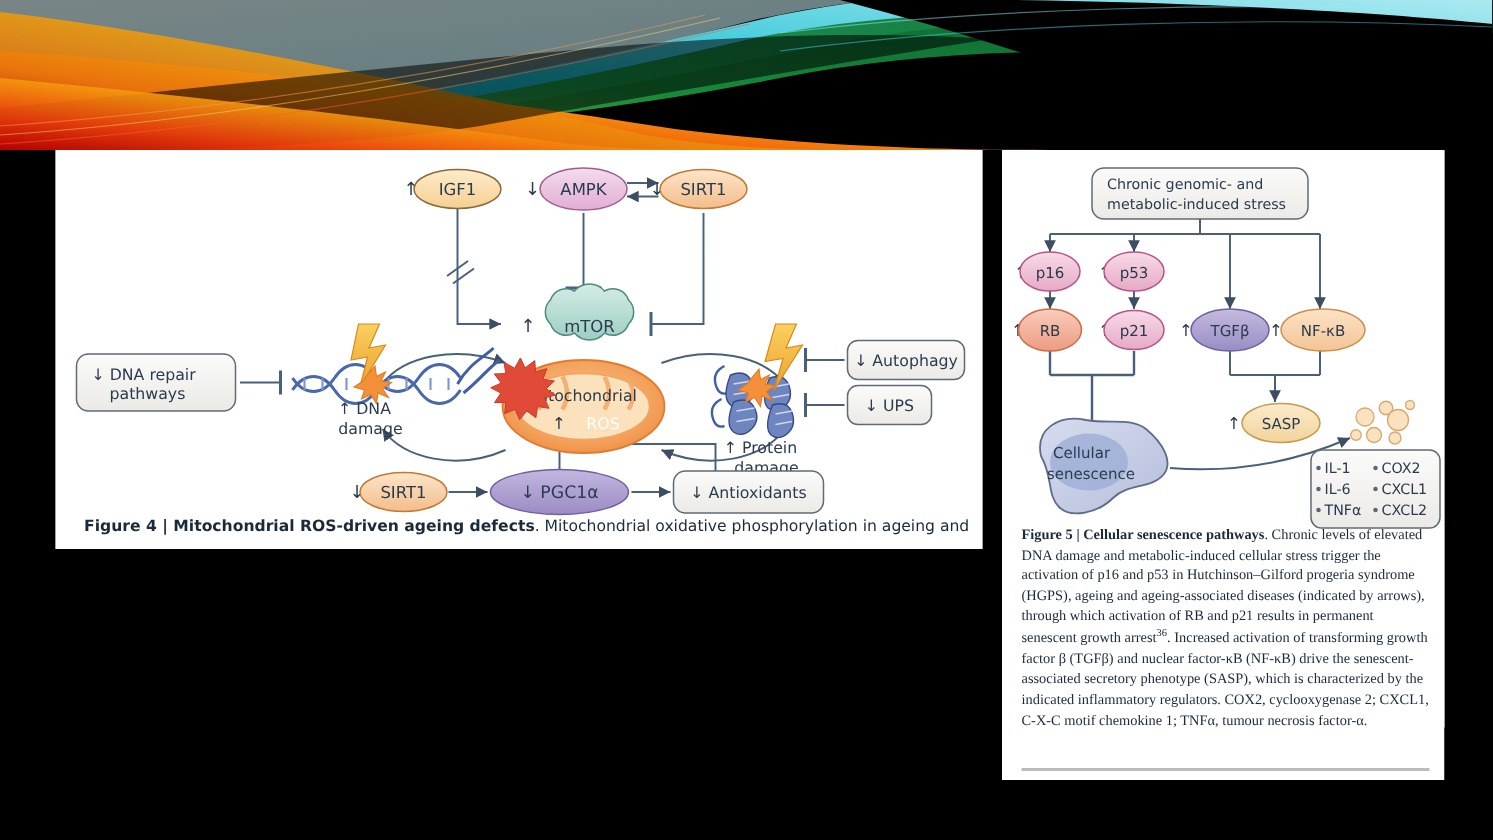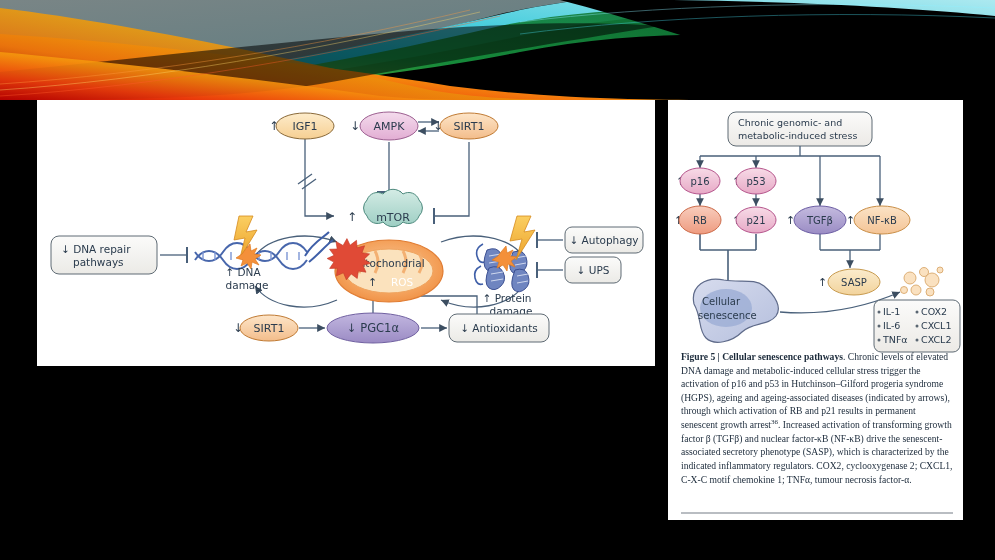--- a/index.html
+++ b/index.html
@@ -425,19 +425,22 @@
             <circle cx="211" cy="226" r="1.5"></circle>
             <circle cx="211" cy="240" r="1.5"></circle>
           <circle cx="249" cy="212" r="1.5"></circle>
             <circle cx="249" cy="226" r="1.5"></circle>
             <circle cx="249" cy="240" r="1.5"></circle>
         </g>
       </g>
     </svg>
   </div>
 
+  <div class="cap" id="cap4">
+    <b>Figure 4 |</b><b> </b><b>Mitochondrial ROS-driven ageing defects</b><span>. Mitochondrial oxidative phosphorylation in ageing and</span>
+  </div>
 
   <div class="cap" id="cap5">
     <b>Figure 5 |</b><b> </b><b>Cellular senescence pathways</b><span>. Chronic levels of elevated DNA damage and metabolic-induced cellular stress trigger the activation of p16 and p53 in Hutchinson–Gilford progeria syndrome (HGPS), ageing and ageing-associated diseases (indicated by arrows), through which activation of RB and p21 results in permanent senescent growth arrest</span><sup>36</sup><span>. Increased activation of transforming growth factor β (TGFβ) and nuclear factor-κB (NF-κB) drive the senescent-associated secretory phenotype (SASP), which is characterized by the indicated inflammatory regulators. COX2, cyclooxygenase 2; CXCL1, C-X-C motif chemokine 1; TNFα, tumour necrosis factor-α.</span>
   </div>
   <div id="cap5rule"></div>
 
 </div>
 
 </body></html>

